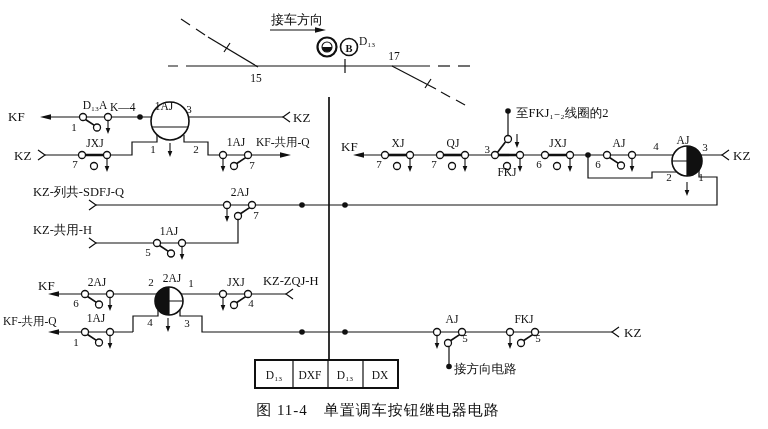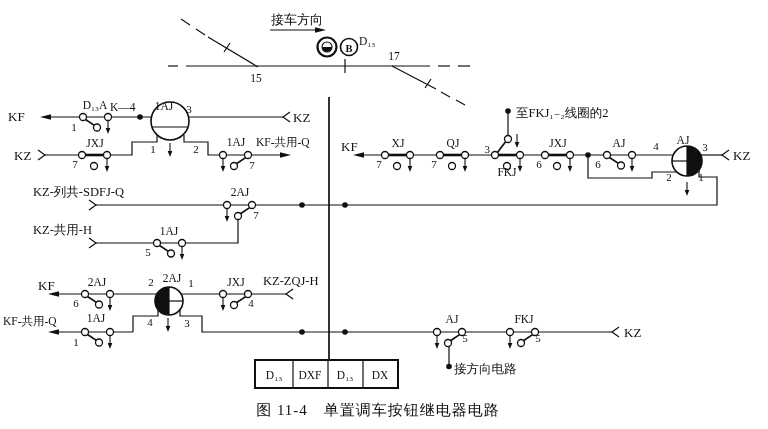--- a/index.html
+++ b/index.html
@@ -1,16 +1,16 @@
 <!DOCTYPE html>
 <html><head>
 <meta charset="utf-8">
 <style>
   html,body{margin:0;padding:0;background:#fff;}
-  .stage{width:768px;height:429px;position:relative;background:#fff;overflow:hidden;}
+  .stage{width:768px;height:429px;position:relative;background:#fff;overflow:hidden;border-radius:25px;}
   svg{display:block;}
   svg text{font-family:"Liberation Serif","DejaVu Serif",serif;fill:#101010;}
   .ln{stroke:#101010;stroke-width:1.2;fill:none;}
   .ln2{stroke:#101010;stroke-width:1.7;fill:none;}
   .bar{stroke:#101010;stroke-width:2.6;fill:none;}
   .cc{fill:#fff;stroke:#101010;stroke-width:1.3;}
   .dot{fill:#101010;stroke:none;}
   .fill{fill:#101010;stroke:none;}
   .t10{font-size:10.5px;}
   .t11{font-size:11px;}

